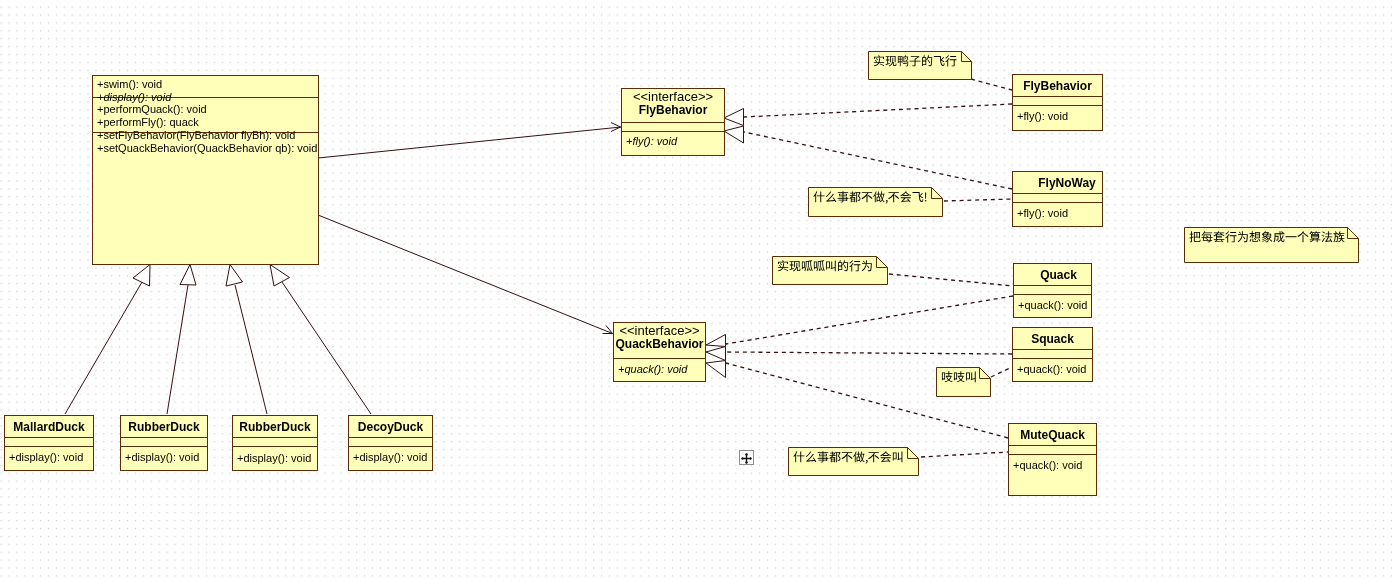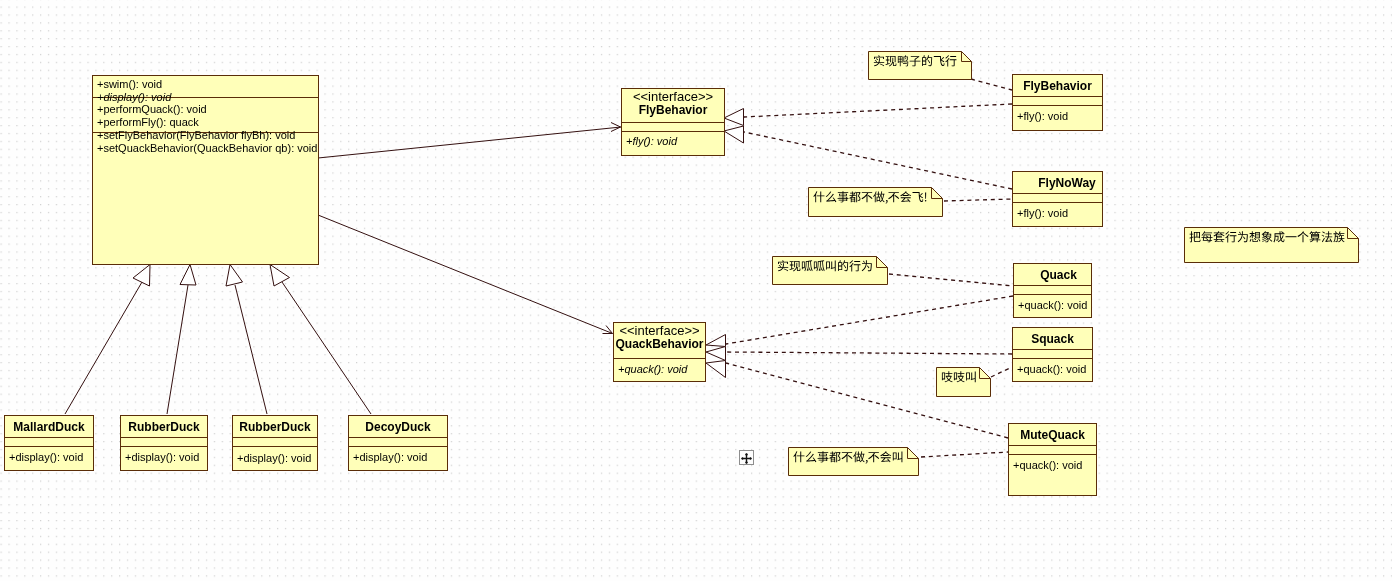--- a/index.html
+++ b/index.html
@@ -172,21 +172,21 @@
       <div class="cls-name" style="padding-top:4px;">RubberDuck</div>
     </div>
     <div class="divider" style="top:21px;"></div>
     <div class="sect" style="height:9px;"></div>
     <div class="divider" style="top:30px;"></div>
     <div class="sect" style="padding:4px 4px 0 4px;">
       <div class="member">+display(): void</div>
     </div>
   </div>
 
-  <div class="uml-box" id="box-decoyduck" style="left:348px;top:415px;width:100px;height:56px;">
+  <div class="uml-box" id="box-decoyduck" style="left:348px;top:415px;width:85px;height:56px;">
     <div class="sect" style="height:22px;">
       <div class="cls-name" style="padding-top:4px;">DecoyDuck</div>
     </div>
     <div class="divider" style="top:21px;"></div>
     <div class="sect" style="height:9px;"></div>
     <div class="divider" style="top:30px;"></div>
     <div class="sect" style="padding:4px 4px 0 4px;">
       <div class="member">+display(): void</div>
     </div>
   </div>

